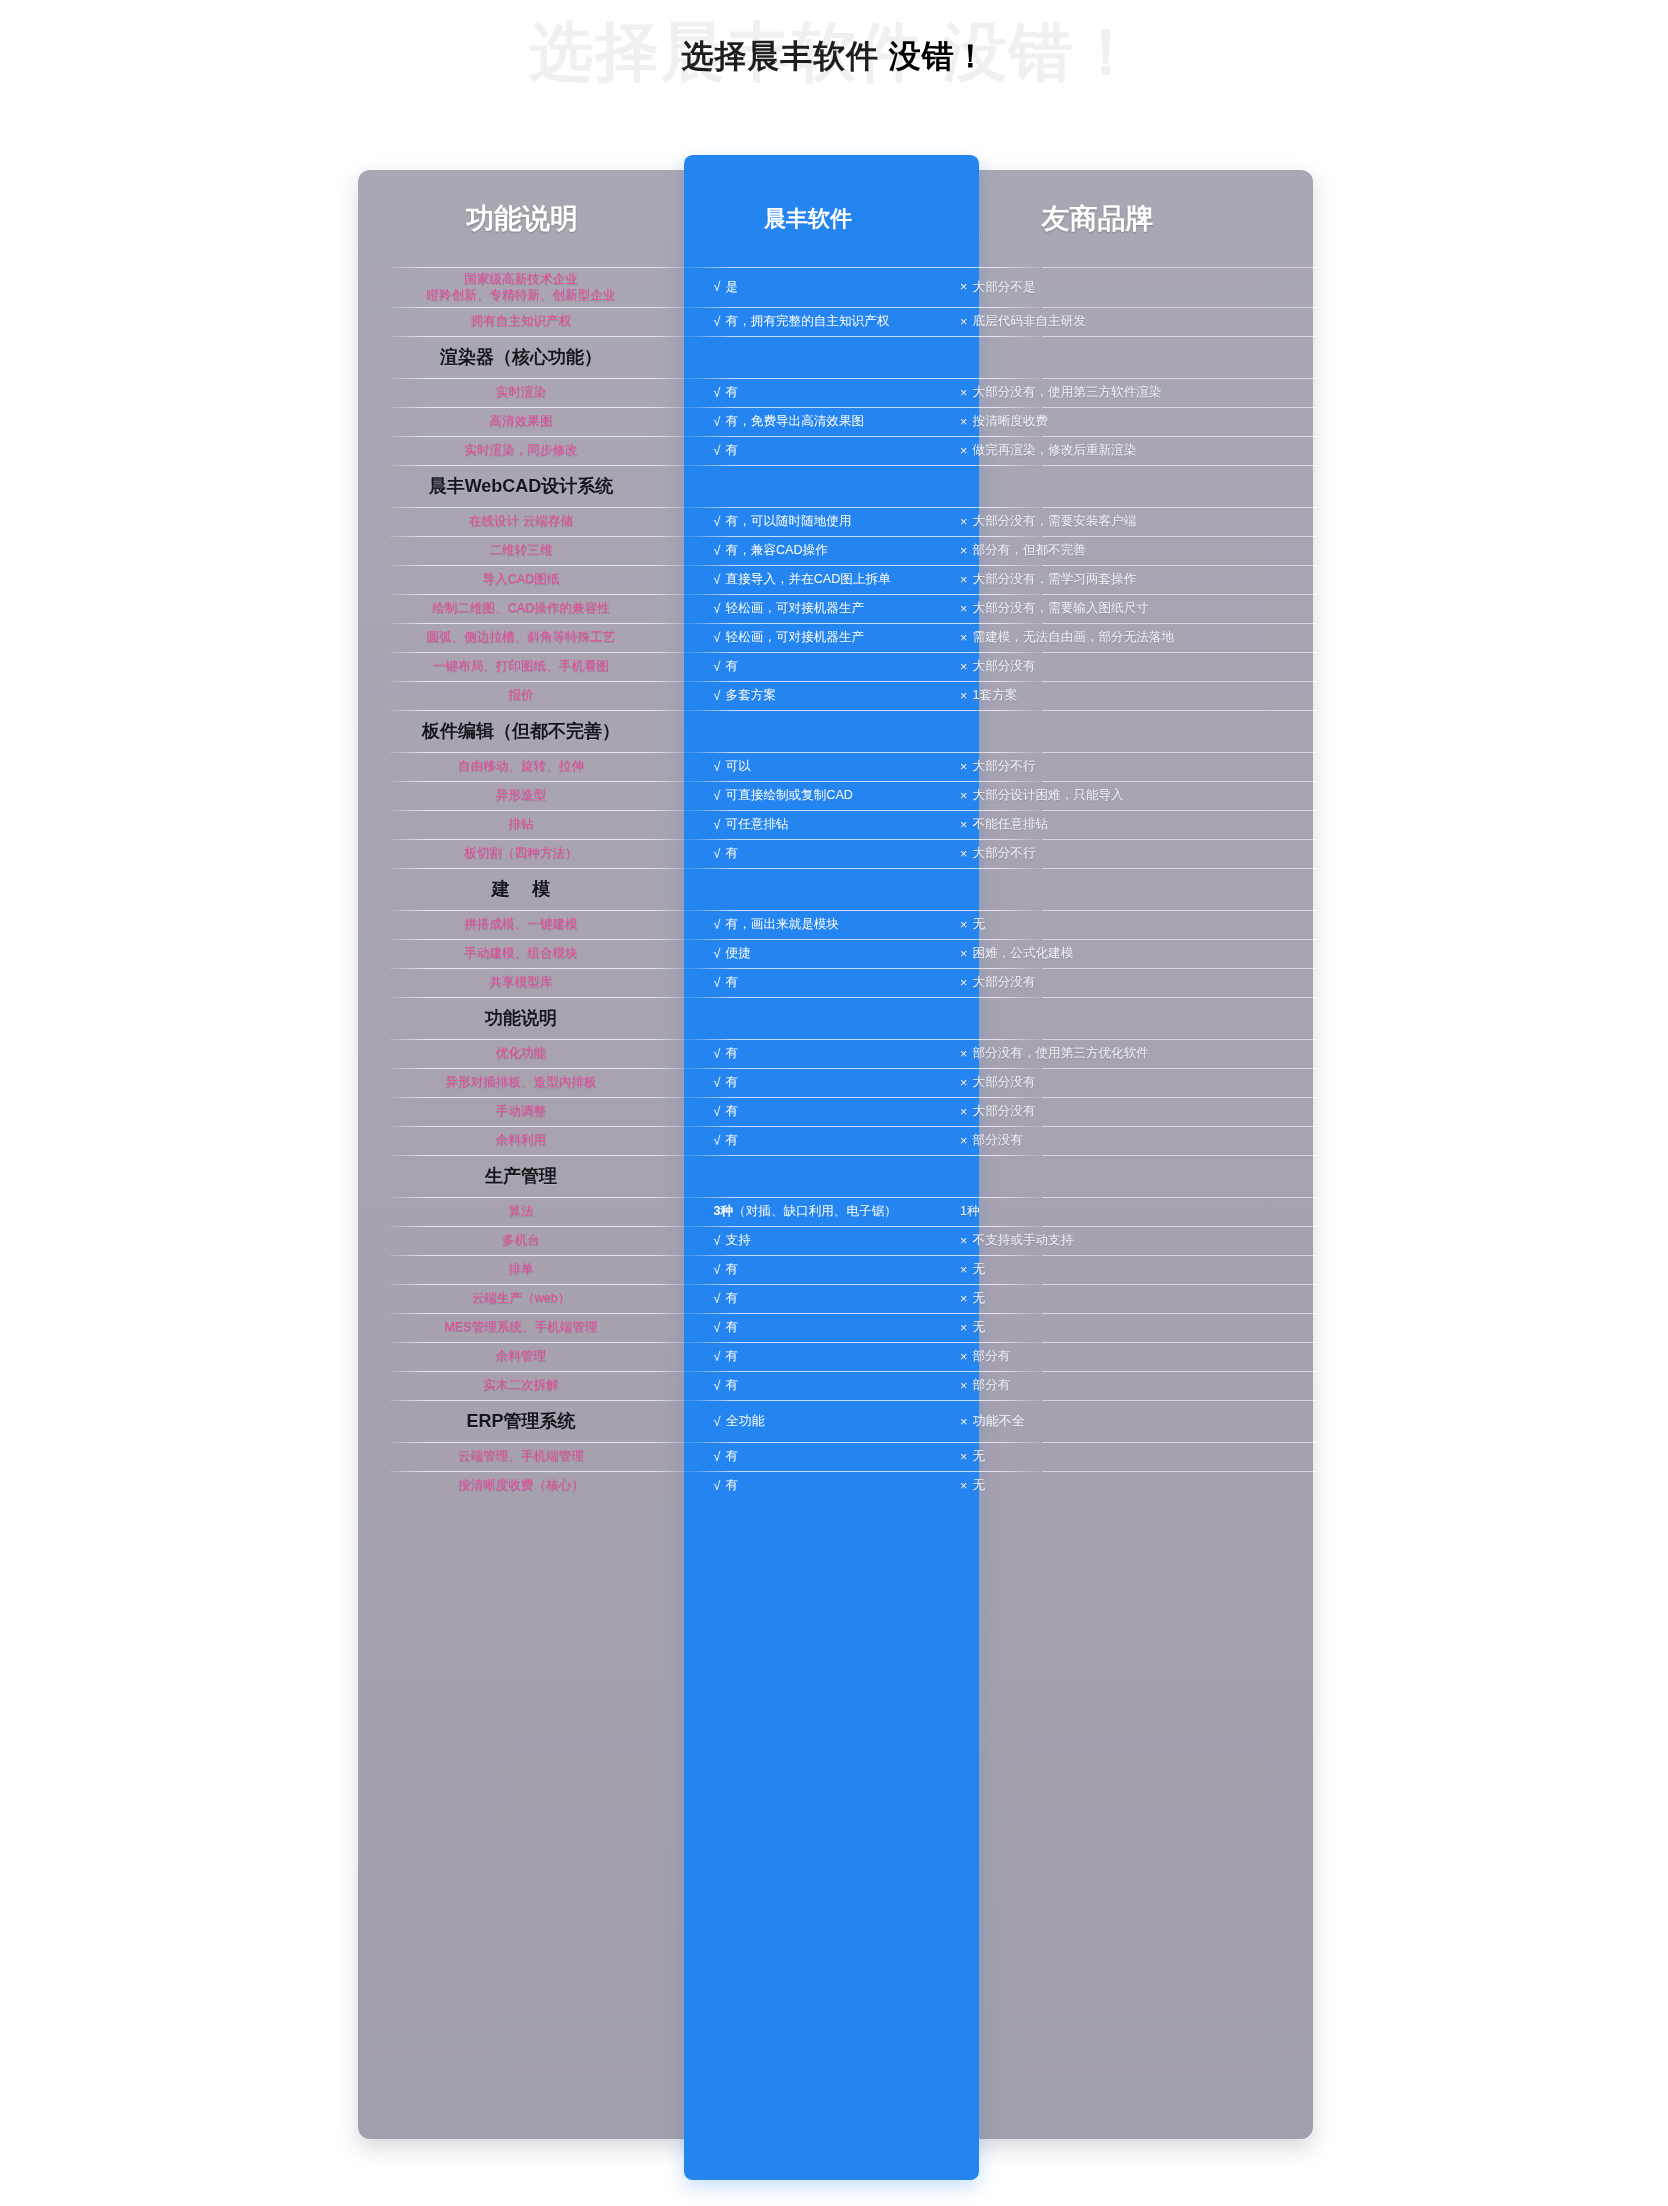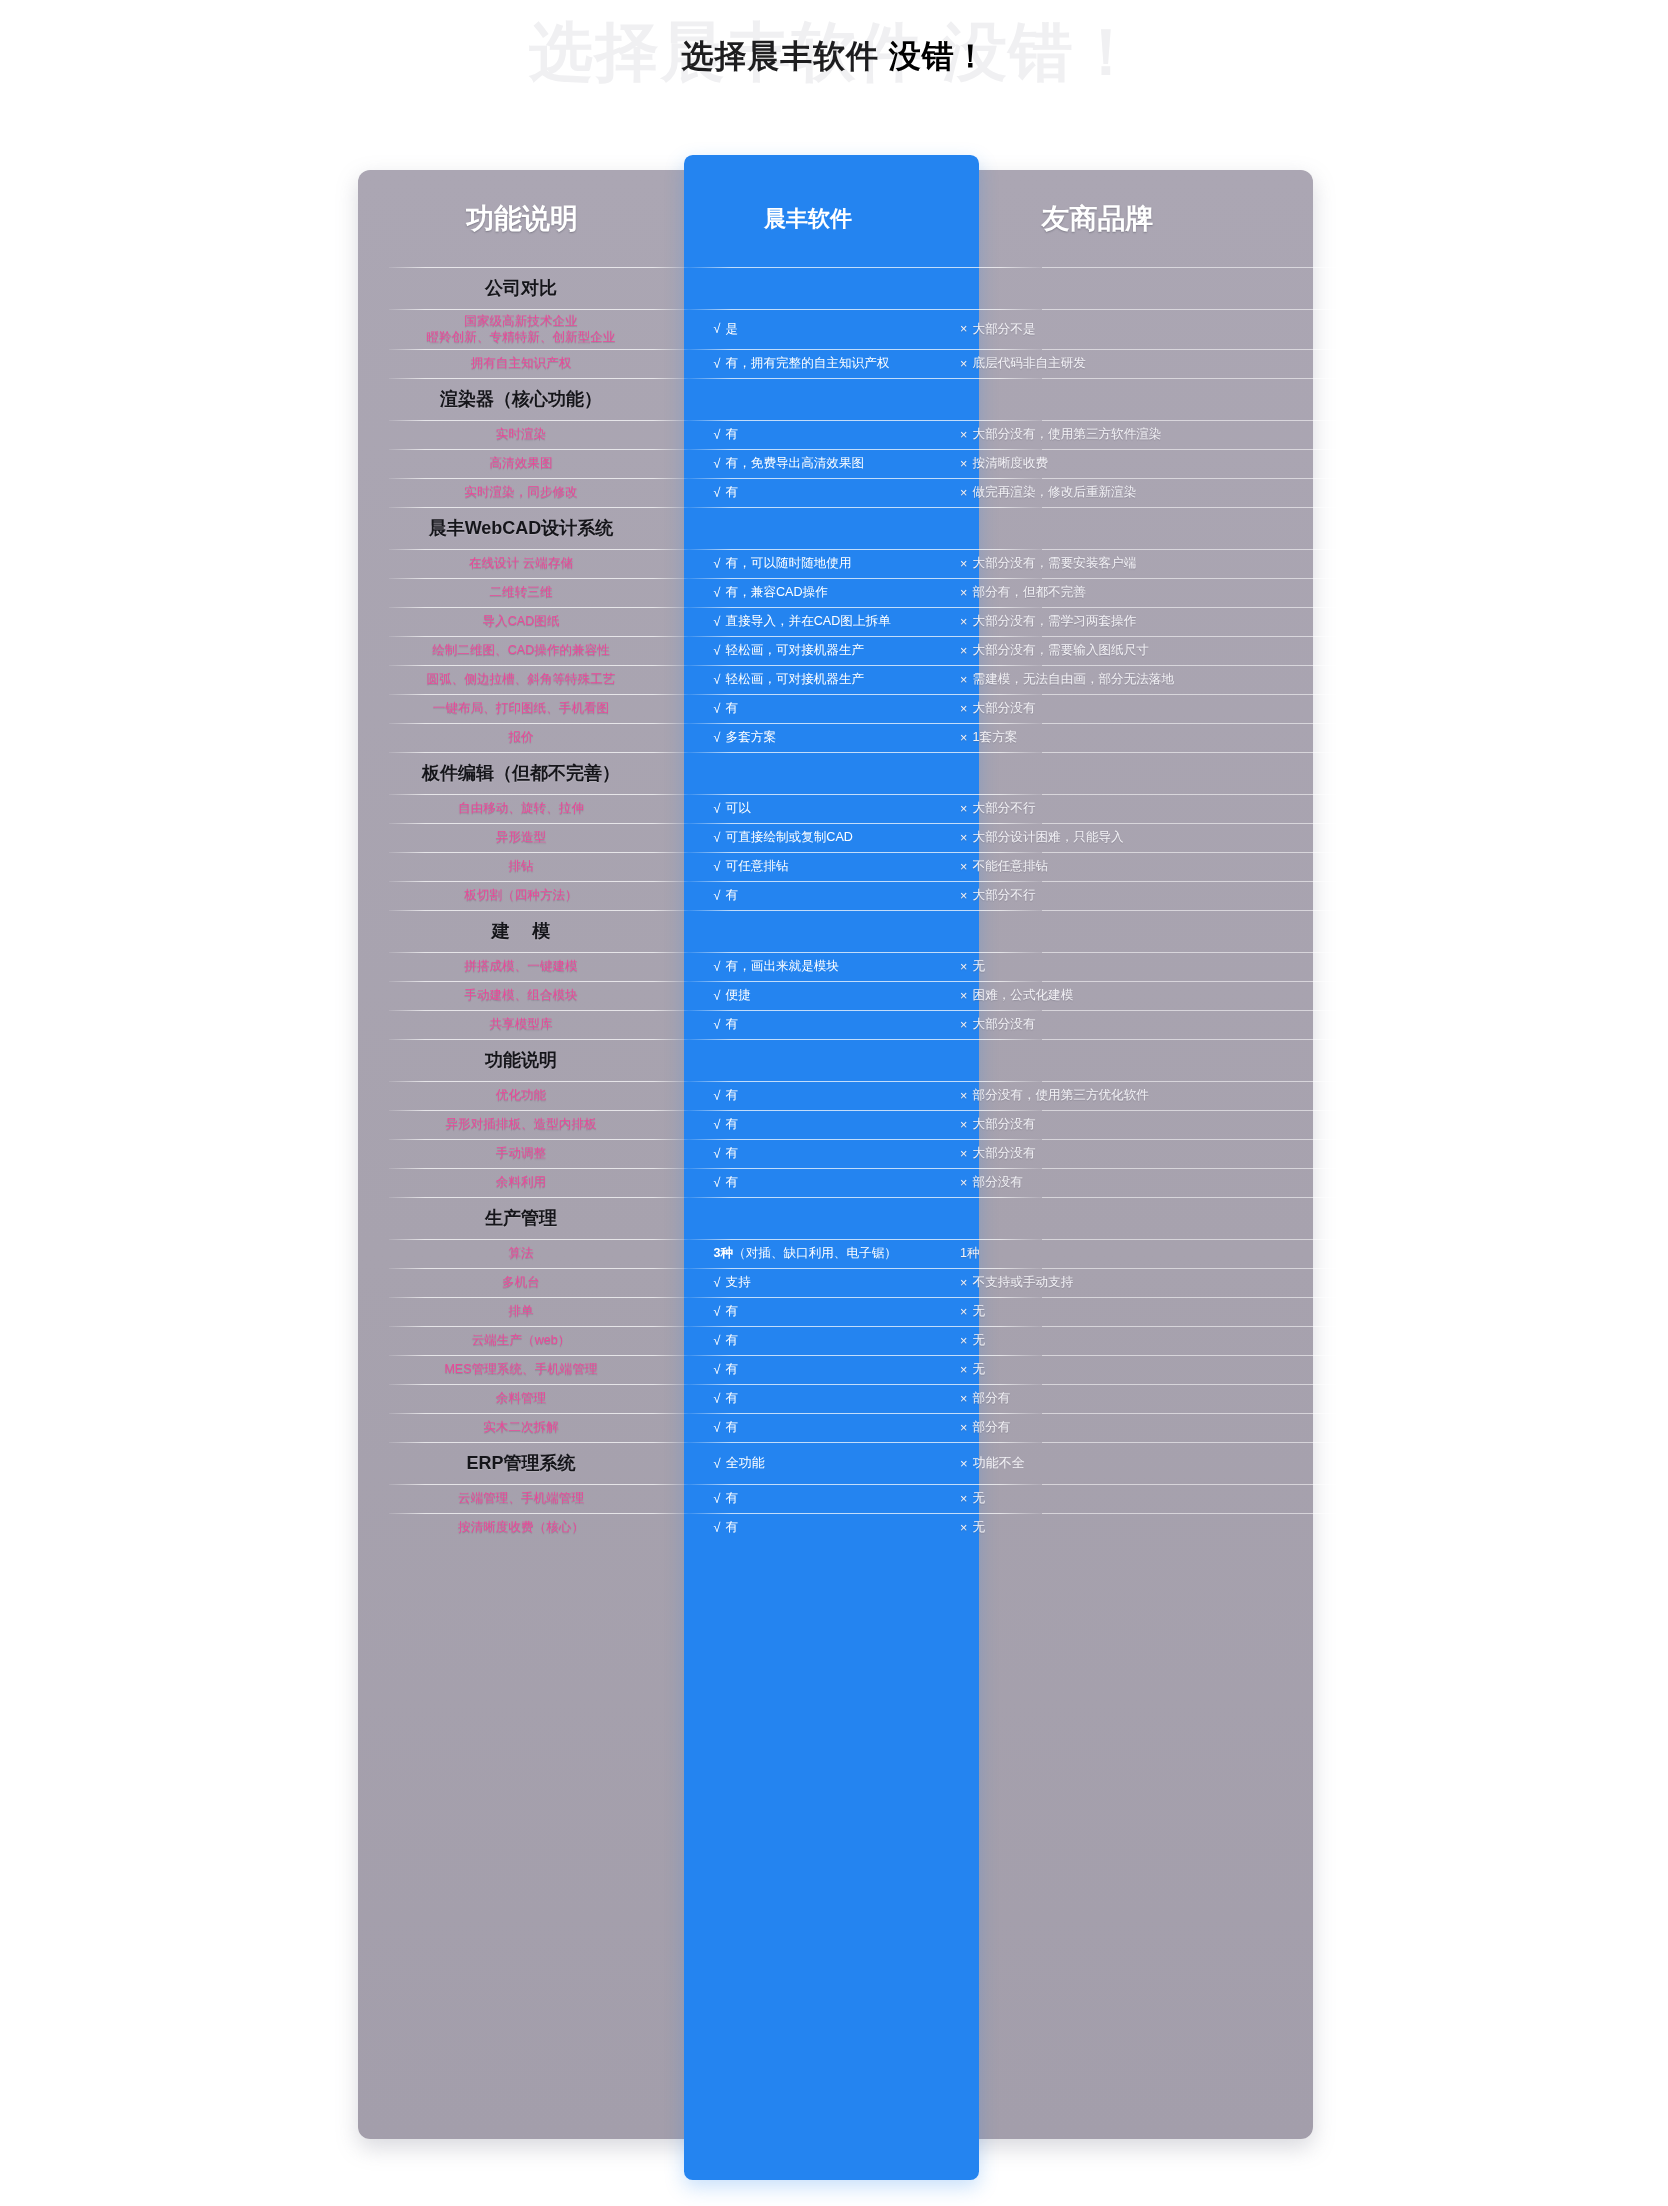--- a/index.html
+++ b/index.html
@@ -159,31 +159,20 @@
 
   <div class="table-card"></div>
   <div class="hl-col"></div>
 
   <div class="grid" id="grid">
       <div class="row row-head">
         <div class="cell c-feature">功能说明</div>
         <div class="cell c-ours">晨丰软件</div>
         <div class="cell c-theirs">友商品牌</div>
       </div>
-      <div class="row row-section">
-        <div class="rule rule-left"></div>
-        <div class="rule rule-mid"></div>
-        <div class="rule rule-right"></div>
-        <div class="rule rule-ours"></div>
-        <div class="cell c-feature">
-          <span>公司对比</span>
-        </div>
-        <div class="cell c-ours"></div>
-        <div class="cell c-theirs"></div>
-      </div>
       <div class="row row-data row-tall">
         <div class="rule rule-left"></div>
         <div class="rule rule-mid"></div>
         <div class="rule rule-right"></div>
         <div class="rule rule-ours"></div>
         <div class="cell c-feature">
           <div class="two-line">
             <div>国家级高新技术企业</div>
             <div>瞪羚创新、专精特新、创新型企业</div>
           </div>

